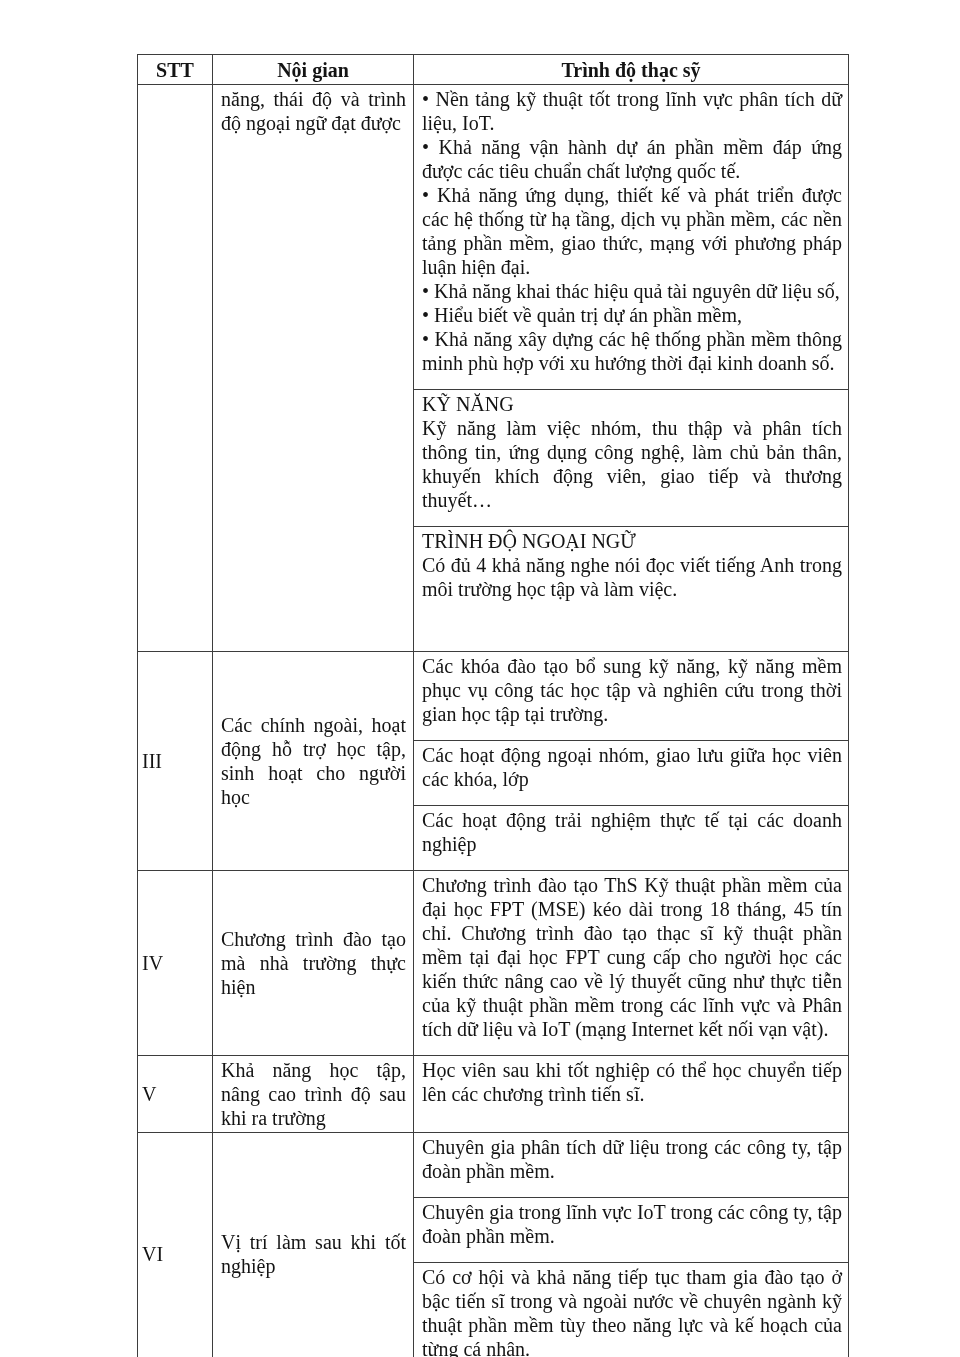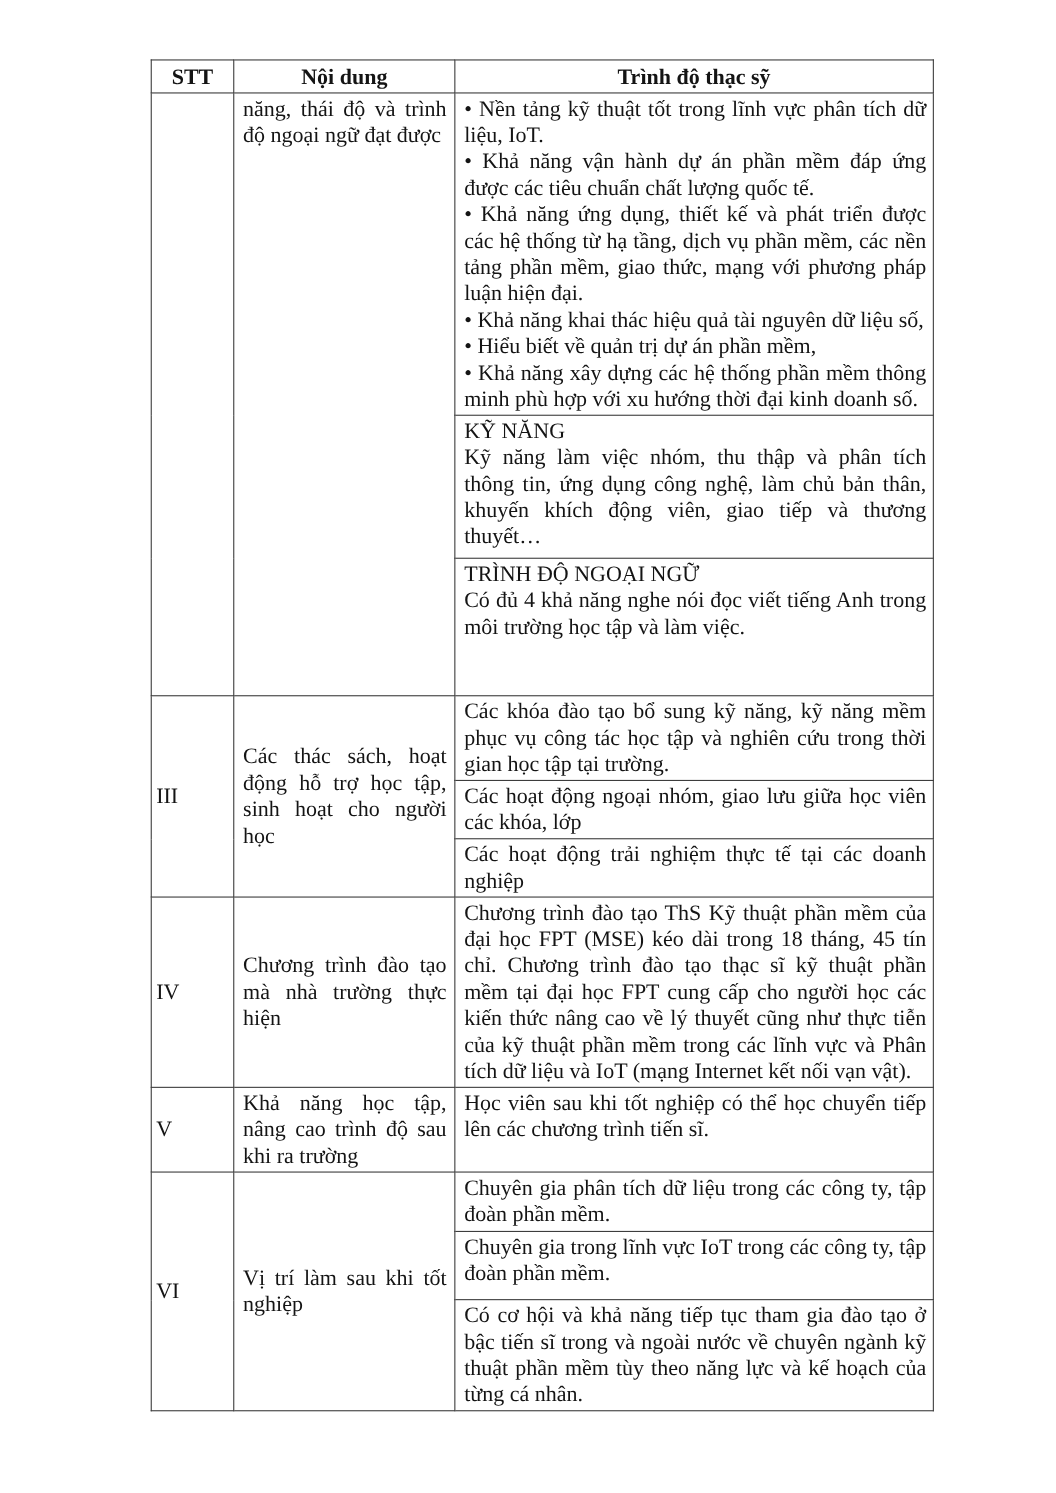--- a/index.html
+++ b/index.html
@@ -46,21 +46,21 @@
   }
   td.topic {
     text-align: justify;
     vertical-align: middle;
     padding: 2px 7px 2px 8px;
   }
   td.topic.v-top { vertical-align: top; }
   td.detail {
     text-align: justify;
     vertical-align: top;
-    padding: 2px 6px 2px 8px;
+    padding: 2px 6px 14px 8px;
     white-space: pre-line;
   }
   
   .h288 { height: 288px; }
   .h130 { height: 130px; }
   .h125 { height: 125px; }
   .h74  { height: 74px; }
   .h50  { height: 50px; }
   .h46  { height: 46px; margin-top: 41px; }
   .h158 { height: 158px; }
@@ -78,21 +78,21 @@
 
 <table class="doc-table">
   <colgroup>
     <col class="c-stt">
     <col class="c-topic">
     <col class="c-det">
   </colgroup>
   <thead>
     <tr>
       <th>STT</th>
-      <th>Nội dung</th>
+      <th>Nội gian</th>
       <th>Trình độ thạc sỹ</th>
     </tr>
   </thead>
   <tbody>
 
     <tr>
       <td class="stt" rowspan="3"></td>
       <td class="topic v-top" rowspan="3">năng, thái độ và trình độ ngoại ngữ đạt được</td>
       <td class="detail h288">• Nền tảng kỹ thuật tốt trong lĩnh vực phân tích dữ liệu, IoT.
 • Khả năng vận hành dự án phần mềm đáp ứng được các tiêu chuẩn chất lượng quốc tế.
@@ -105,21 +105,21 @@
       <td class="detail h130 pt18">KỸ NĂNG
 Kỹ năng làm việc nhóm, thu thập và phân tích thông tin, ứng dụng công nghệ, làm chủ bản thân, khuyến khích động viên, giao tiếp và thương thuyết…</td>
     </tr>
     <tr>
       <td class="detail h125 pt24">TRÌNH ĐỘ NGOẠI NGỮ
 Có đủ 4 khả năng nghe nói đọc viết tiếng Anh trong môi trường học tập và làm việc.</td>
     </tr>
 
     <tr>
       <td class="stt" rowspan="3">III</td>
-      <td class="topic" rowspan="3">Các thác sách, hoạt động hỗ trợ học tập, sinh hoạt cho người học</td>
+      <td class="topic" rowspan="3">Các chính ngoài, hoạt động hỗ trợ học tập, sinh hoạt cho người học</td>
       <td class="detail h74">Các khóa đào tạo bổ sung kỹ năng, kỹ năng mềm phục vụ công tác học tập và nghiên cứu trong thời gian học tập tại trường.</td>
     </tr>
     <tr>
       <td class="detail h50">Các hoạt động ngoại nhóm, giao lưu giữa học viên các khóa, lớp</td>
     </tr>
     <tr>
       <td class="detail h46">Các hoạt động trải nghiệm thực tế tại các doanh nghiệp</td>
     </tr>
 
     <tr>

